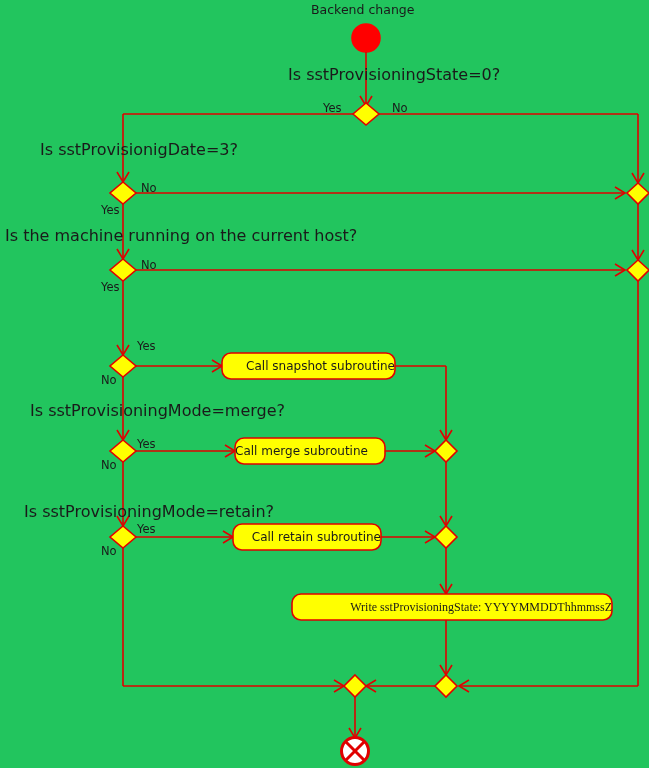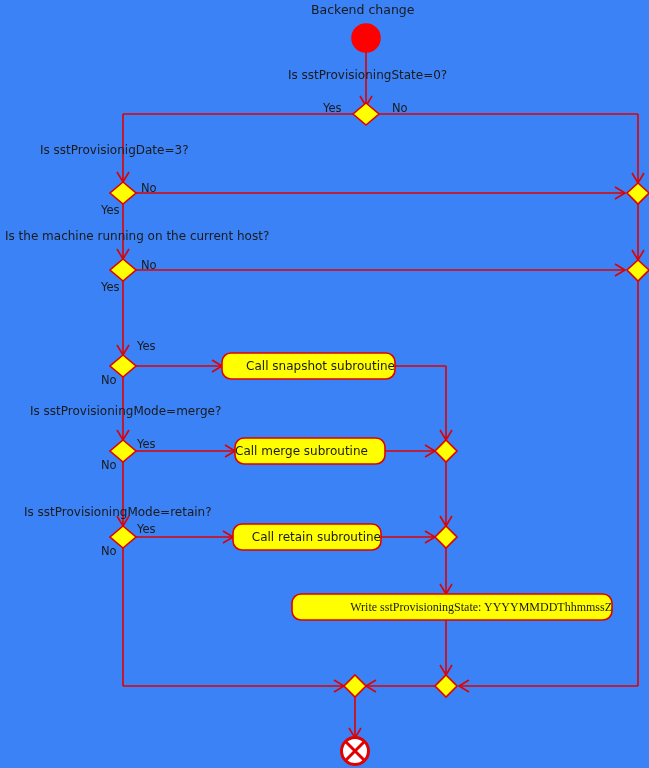--- a/index.html
+++ b/index.html
@@ -4,35 +4,35 @@
 <style>
   html, body {
     margin: 0;
     padding: 0;
     background: #ffffff;
   }
   #canvas {
     position: relative;
     width: 649px;
     height: 768px;
-    background: #3b82f6;
+    background: #22c55e;
     font-family: "DejaVu Sans", sans-serif;
     overflow: hidden;
   }
   #diagram-svg {
     position: absolute;
     left: 0;
     top: 0;
     width: 649px;
     height: 768px;
   }
   .lbl {
     position: absolute;
     font-family: "DejaVu Sans", sans-serif;
-    font-size: 12px;
+    font-size: 16px;
     color: #1a1a1a;
     white-space: nowrap;
     line-height: 14px;
   }
   .lbl-small {
     font-size: 11.5px;
   }
   .node-text {
     position: absolute;
     font-family: "DejaVu Sans", sans-serif;

